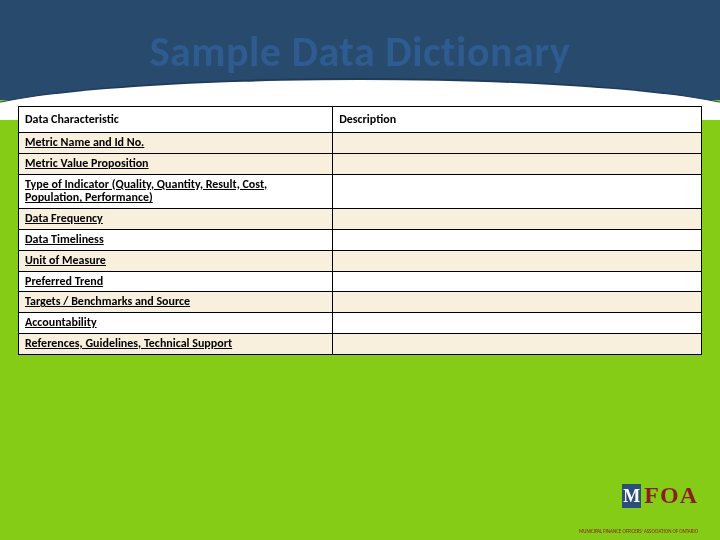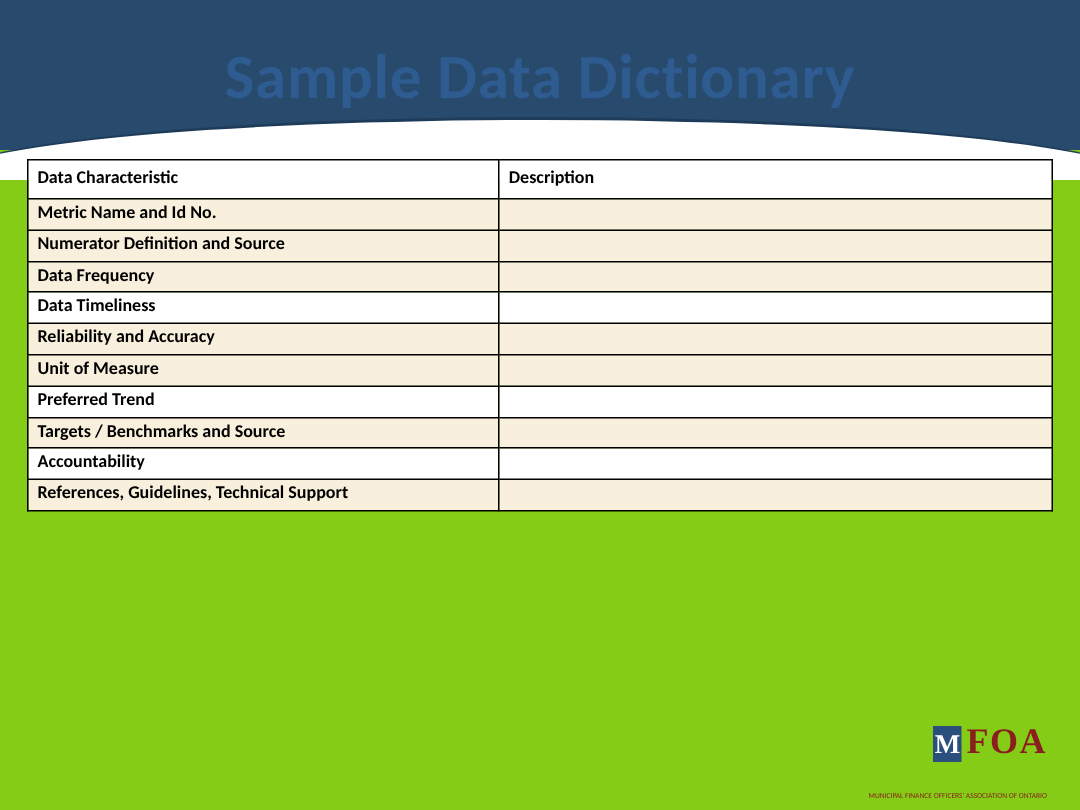--- a/index.html
+++ b/index.html
@@ -54,21 +54,21 @@
     vertical-align: middle;
     background: #fff;
   }
   th {
     text-align: left;
     font-weight: 700;
     background: #fff;
     height: 26px;
   }
   tr.alt td { background: #f8efdc; }
-  td.label { font-weight: 700; }
+  td.label { font-weight: 700; text-decoration: underline; }
   .logo {
     position: absolute;
     right: 22px;
     bottom: 20px;
     width: 76px;
     height: 36px;
     z-index: 3;
     display: flex;
     align-items: flex-start;
     gap: 3px;
@@ -119,33 +119,33 @@
           <th>Data Characteristic</th>
           <th>Description</th>
         </tr>
       </thead>
       <tbody id="tbody">
           <tr class="alt">
             <td class="label">Metric Name and Id No.</td>
             <td></td>
           </tr>
           <tr class="alt">
-            <td class="label">Numerator Definition and Source</td>
+            <td class="label">Metric Value Proposition</td>
+            <td></td>
+          </tr>
+          <tr>
+            <td class="label">Type of Indicator (Quality, Quantity, Result, Cost, Population, Performance)</td>
             <td></td>
           </tr>
           <tr class="alt">
             <td class="label">Data Frequency</td>
             <td></td>
           </tr>
           <tr>
             <td class="label">Data Timeliness</td>
-            <td></td>
-          </tr>
-          <tr class="alt">
-            <td class="label">Reliability and Accuracy</td>
             <td></td>
           </tr>
           <tr class="alt">
             <td class="label">Unit of Measure</td>
             <td></td>
           </tr>
           <tr>
             <td class="label">Preferred Trend</td>
             <td></td>
           </tr>

